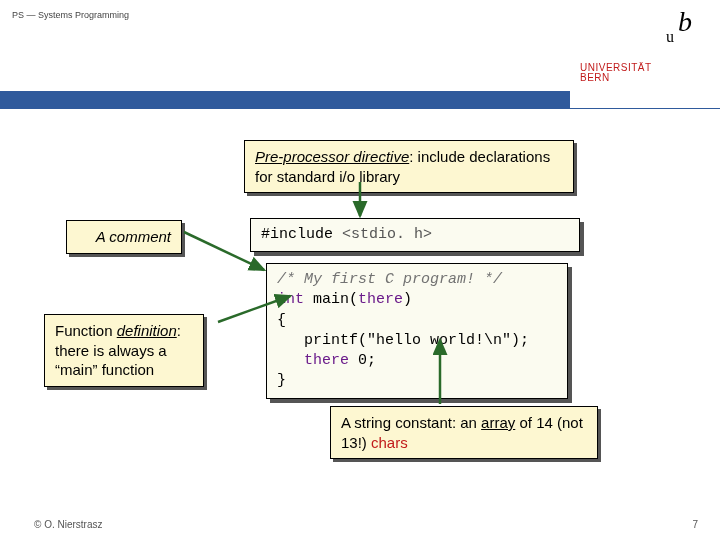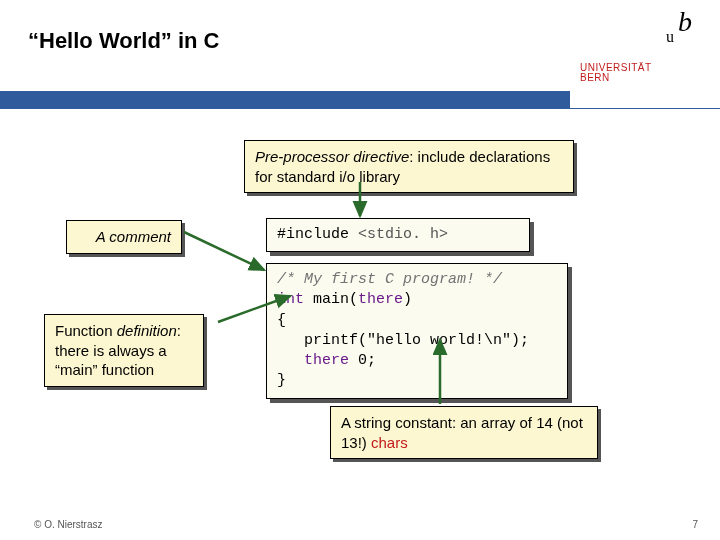--- a/index.html
+++ b/index.html
@@ -76,21 +76,21 @@
   .callout {
     position: absolute;
     background: #fdf7d1;
     border: 1.5px solid #000;
     box-shadow: 3px 3px 0 #555;
     padding: 6px 10px;
     font-size: 15px;
     color: #000;
     line-height: 1.3;
   }
-  .callout .ul { }
+  .callout .ul { text-decoration: underline; }
   .callout .it { font-style: italic; }
   .callout .red { color: #c11a1a; }
 
   .codebox {
     position: absolute;
     background: #fbfbf0;
     border: 1.5px solid #000;
     box-shadow: 4px 4px 0 #555;
     padding: 6px 10px;
     font-family: "Courier New", Courier, monospace;
@@ -111,21 +111,21 @@
   .footer-right {
     position: absolute;
     right: 22px; bottom: 10px;
     font-size: 10px; color: #555;
   }
 </style>
 </head>
 <body>
 
 <div class="header-bar">
-  <div class="slide-title">“Hello World” in C</div>
+  <div class="course-label">PS — Systems Programming</div>
 </div>
 
 <div class="blue-band"></div>
 
 <div class="logo-area">
   <div class="logo-b">b</div>
   <div class="logo-u">u</div>
   <div class="logo-red1">UNIVERSITÄT</div>
   <div class="logo-red2">BERN</div>
 </div>
@@ -135,21 +135,21 @@
 </div>
 
 <div class="callout" style="top:220px; left:66px; width:116px;text-align:right;">
   <span class="it">A comment</span>
 </div>
 
 <div class="callout" style="top:314px; left:44px; width:160px;">
   <span>Function </span><span class="it ul">definition</span><span>: there is always a “main” function</span>
 </div>
 
-<div class="codebox" style="top:218px; left:266px; width:264px;"><span class="norm">#include </span><span class="gray">&lt;stdio. h&gt;</span></div>
+<div class="codebox" style="top:218px; left:250px; width:330px;"><span class="norm">#include </span><span class="gray">&lt;stdio. h&gt;</span></div>
 
 <div class="codebox" style="top:263px; left:266px; width:302px;"><span class="blue-it">/* My first C program! */</span>
 <span class="kw">int</span><span class="norm"> main(</span><span class="kw">there</span><span class="norm">)</span>
 <span class="norm">{</span>
 <span class="norm">   printf("hello world!\n");</span>
 <span class="norm">   </span><span class="kw">there</span><span class="norm"> 0;</span>
 <span class="norm">}</span></div>
 
 <div class="callout" style="top:406px; left:330px; width:268px;">
   <span>A string constant: an </span><span class="ul">array</span><span> of 14 (not 13!) </span><span class="red">chars</span>

